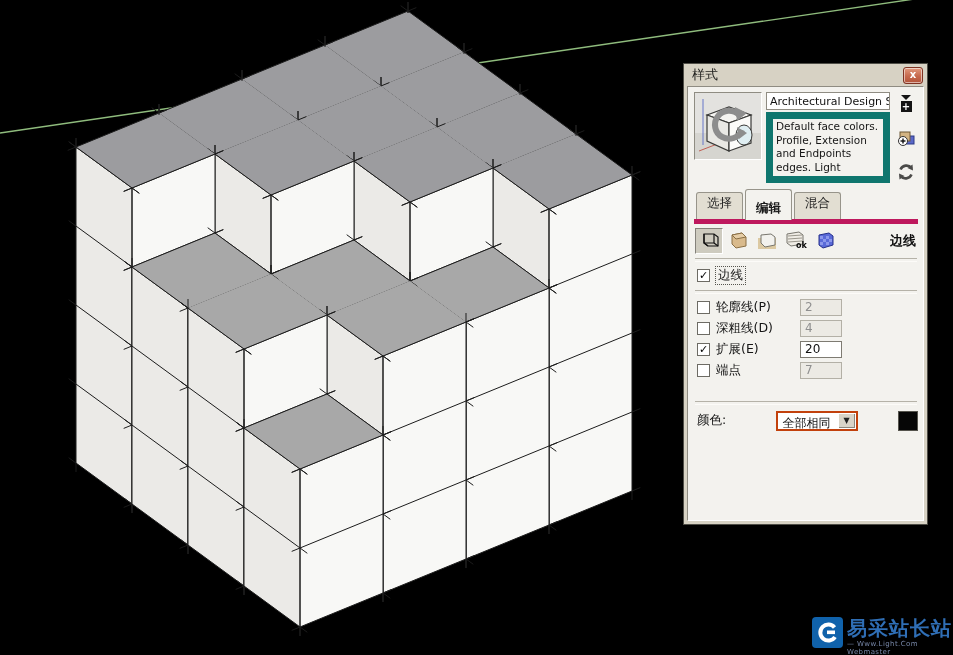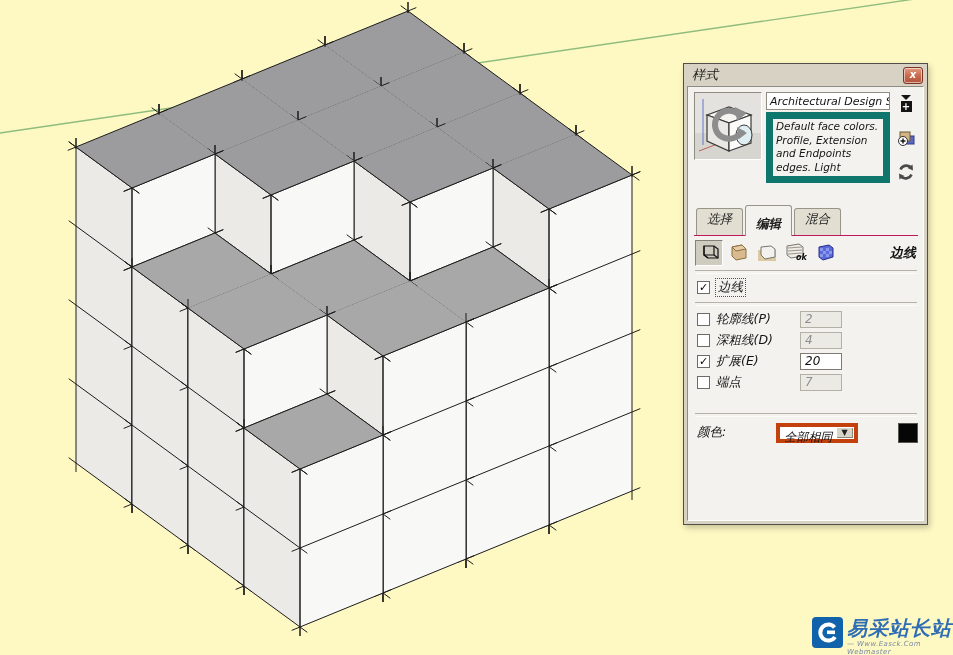--- a/index.html
+++ b/index.html
@@ -31,21 +31,21 @@
   .desc-box{flex:1;border:7px solid #0f766e;box-sizing:border-box;background:#f3f2ee;
             font-size:10.5px;line-height:1.3;color:#151515;padding:1px 3px;overflow:hidden;}
   .hdr-icons{width:24px;display:flex;flex-direction:column;align-items:center;justify-content:space-between;padding:1px 0;}
   .hicon{width:20px;height:20px;display:flex;align-items:center;justify-content:center;cursor:default;}
   .pane-toggle{flex-direction:column;gap:0;}
   .pane-toggle .tri{width:0;height:0;border-left:5px solid transparent;border-right:5px solid transparent;border-top:5px solid #141414;}
   .pane-toggle .sq{width:11px;height:11px;background:#141414;color:#fff;font-size:10px;font-weight:bold;
                    line-height:11px;text-align:center;margin-top:1px;}
 
   
-  .tabs{display:flex;margin-top:22px;border-bottom:1px solid #be185d;padding-left:2px;}
+  .tabs{display:flex;margin-top:6px;border-bottom:5px solid #be185d;padding-left:2px;}
   .tab{font-size:12.5px;color:#1c1c1c;background:#e2ded2;border:1px solid #97948a;border-bottom:none;
        border-radius:3px 3px 0 0;padding:2px 10px 3px 10px;margin-right:2px;margin-top:3px;cursor:default;}
   .tab.active{background:#f3f2ee;margin-top:0;padding-top:10px;margin-bottom:-1px;font-weight:bold;}
 
   
   .strip{display:flex;align-items:center;margin-top:4px;padding-left:1px;}
   .sbtn{width:26px;height:24px;display:flex;align-items:center;justify-content:center;
         border:1px solid transparent;margin-right:1px;cursor:default;}
   .sbtn.sel{background:#cecbbf;border-top:1px solid #84817a;border-left:1px solid #84817a;
             border-right:1px solid #fff;border-bottom:1px solid #fff;}
@@ -61,38 +61,38 @@
   .lab.focus{outline:1px dotted #55544e;outline-offset:0px;width:auto;padding:0 2px;}
   .field{width:42px;height:17px;box-sizing:border-box;border:1px solid #7e7b72;background:#fff;
          font-size:12px;color:#111;padding:0 4px;line-height:15px;}
   .field.dis{background:#eceae4;border-color:#b3b0a6;color:#8f8f8f;}
 
   .gap-sep{margin-top:20px;}
 
   
   .color-row{display:flex;align-items:center;margin-top:6px;padding-left:3px;gap:24px;}
   .color-lab{font-size:12.5px;color:#141414;width:72px;}
-  .combo{position:relative;width:104px;height:20px;background:#fff;border:4px solid #c2410c;box-sizing:border-box;}
+  .combo{position:relative;width:104px;height:20px;background:#fff;border:2px solid #c2410c;box-sizing:border-box;}
   .combo-text{font-size:12px;color:#111;padding:2px 4px;white-space:nowrap;overflow:hidden;}
   .combo-btn{position:absolute;right:1px;top:1px;bottom:1px;width:16px;background:#d9d4c8;
              border-left:1px solid #fff;box-shadow:inset -1px -1px 0 #8a877e;
              display:flex;align-items:center;justify-content:center;font-size:8px;color:#222;}
   .swatch{width:26px;height:20px;margin-left:16px;border:1px solid #55544d;box-sizing:border-box;}
 
   
   .wm{position:absolute;left:812px;top:617px;z-index:4;display:flex;align-items:flex-start;}
   .wm-logo{width:31px;height:31px;flex:0 0 auto;}
   .wm-txt{margin-left:4px;display:flex;flex-direction:column;}
   .wm-title{font-size:20px;font-weight:bold;letter-spacing:1px;line-height:22px;}
   .wm-tag{font-size:7px;color:#7787a8;letter-spacing:.4px;margin-top:1px;}
 </style>
 </head>
 <body>
 
-<div id="app" style="background: #fef9c3; font-style: italic;">
+<div id="app" style="background: #000000;">
 
   <svg id="scene" width="953" height="655" viewBox="0 0 953 655">
       <line x1="0.0" y1="133.0" x2="935.0" y2="-4.0" stroke="#8fbc7d" stroke-width="1.4"></line>
       <polygon points="381.0,402.0 325.0,361.0 325.0,45.0 381.0,86.0" fill="#ebeae7"></polygon>
       <polygon points="381.0,402.0 464.0,368.0 464.0,52.0 381.0,86.0" fill="#f8f8f6"></polygon>
       <line x1="388.3" y1="407.3" x2="317.7" y2="355.7" stroke="#1c1c1c" stroke-width="1"></line>
       <line x1="325.0" y1="370.0" x2="325.0" y2="36.0" stroke="#1c1c1c" stroke-width="1"></line>
       <line x1="317.7" y1="39.7" x2="388.3" y2="91.3" stroke="#1c1c1c" stroke-width="1"></line>
       <line x1="381.0" y1="77.0" x2="381.0" y2="411.0" stroke="#1c1c1c" stroke-width="1"></line>
       <line x1="372.7" y1="405.4" x2="472.3" y2="364.6" stroke="#1c1c1c" stroke-width="1"></line>
@@ -556,17 +556,17 @@
   </div>
 
   <div class="wm">
     <svg class="wm-logo" viewBox="0 0 31 31">
       <rect x="0" y="0" width="31" height="31" rx="4" fill="#1062ab"></rect>
       <path d="M 22.5 10.5 A 8 8 0 1 0 23 20" stroke="#fff" stroke-width="4" fill="none"></path>
       <rect x="15" y="13.5" width="8" height="3.6" fill="#fff"></rect>
     </svg>
     <div class="wm-txt">
       <span class="wm-title" style="color: rgb(47, 110, 181);">易采站长站</span>
-      <span class="wm-tag">— Www.Easck.Com Webmaster</span>
+      <span class="wm-tag">— Www.Light.Com Webmaster</span>
     </div>
   </div>
 
 </div>
 
 </body></html>

